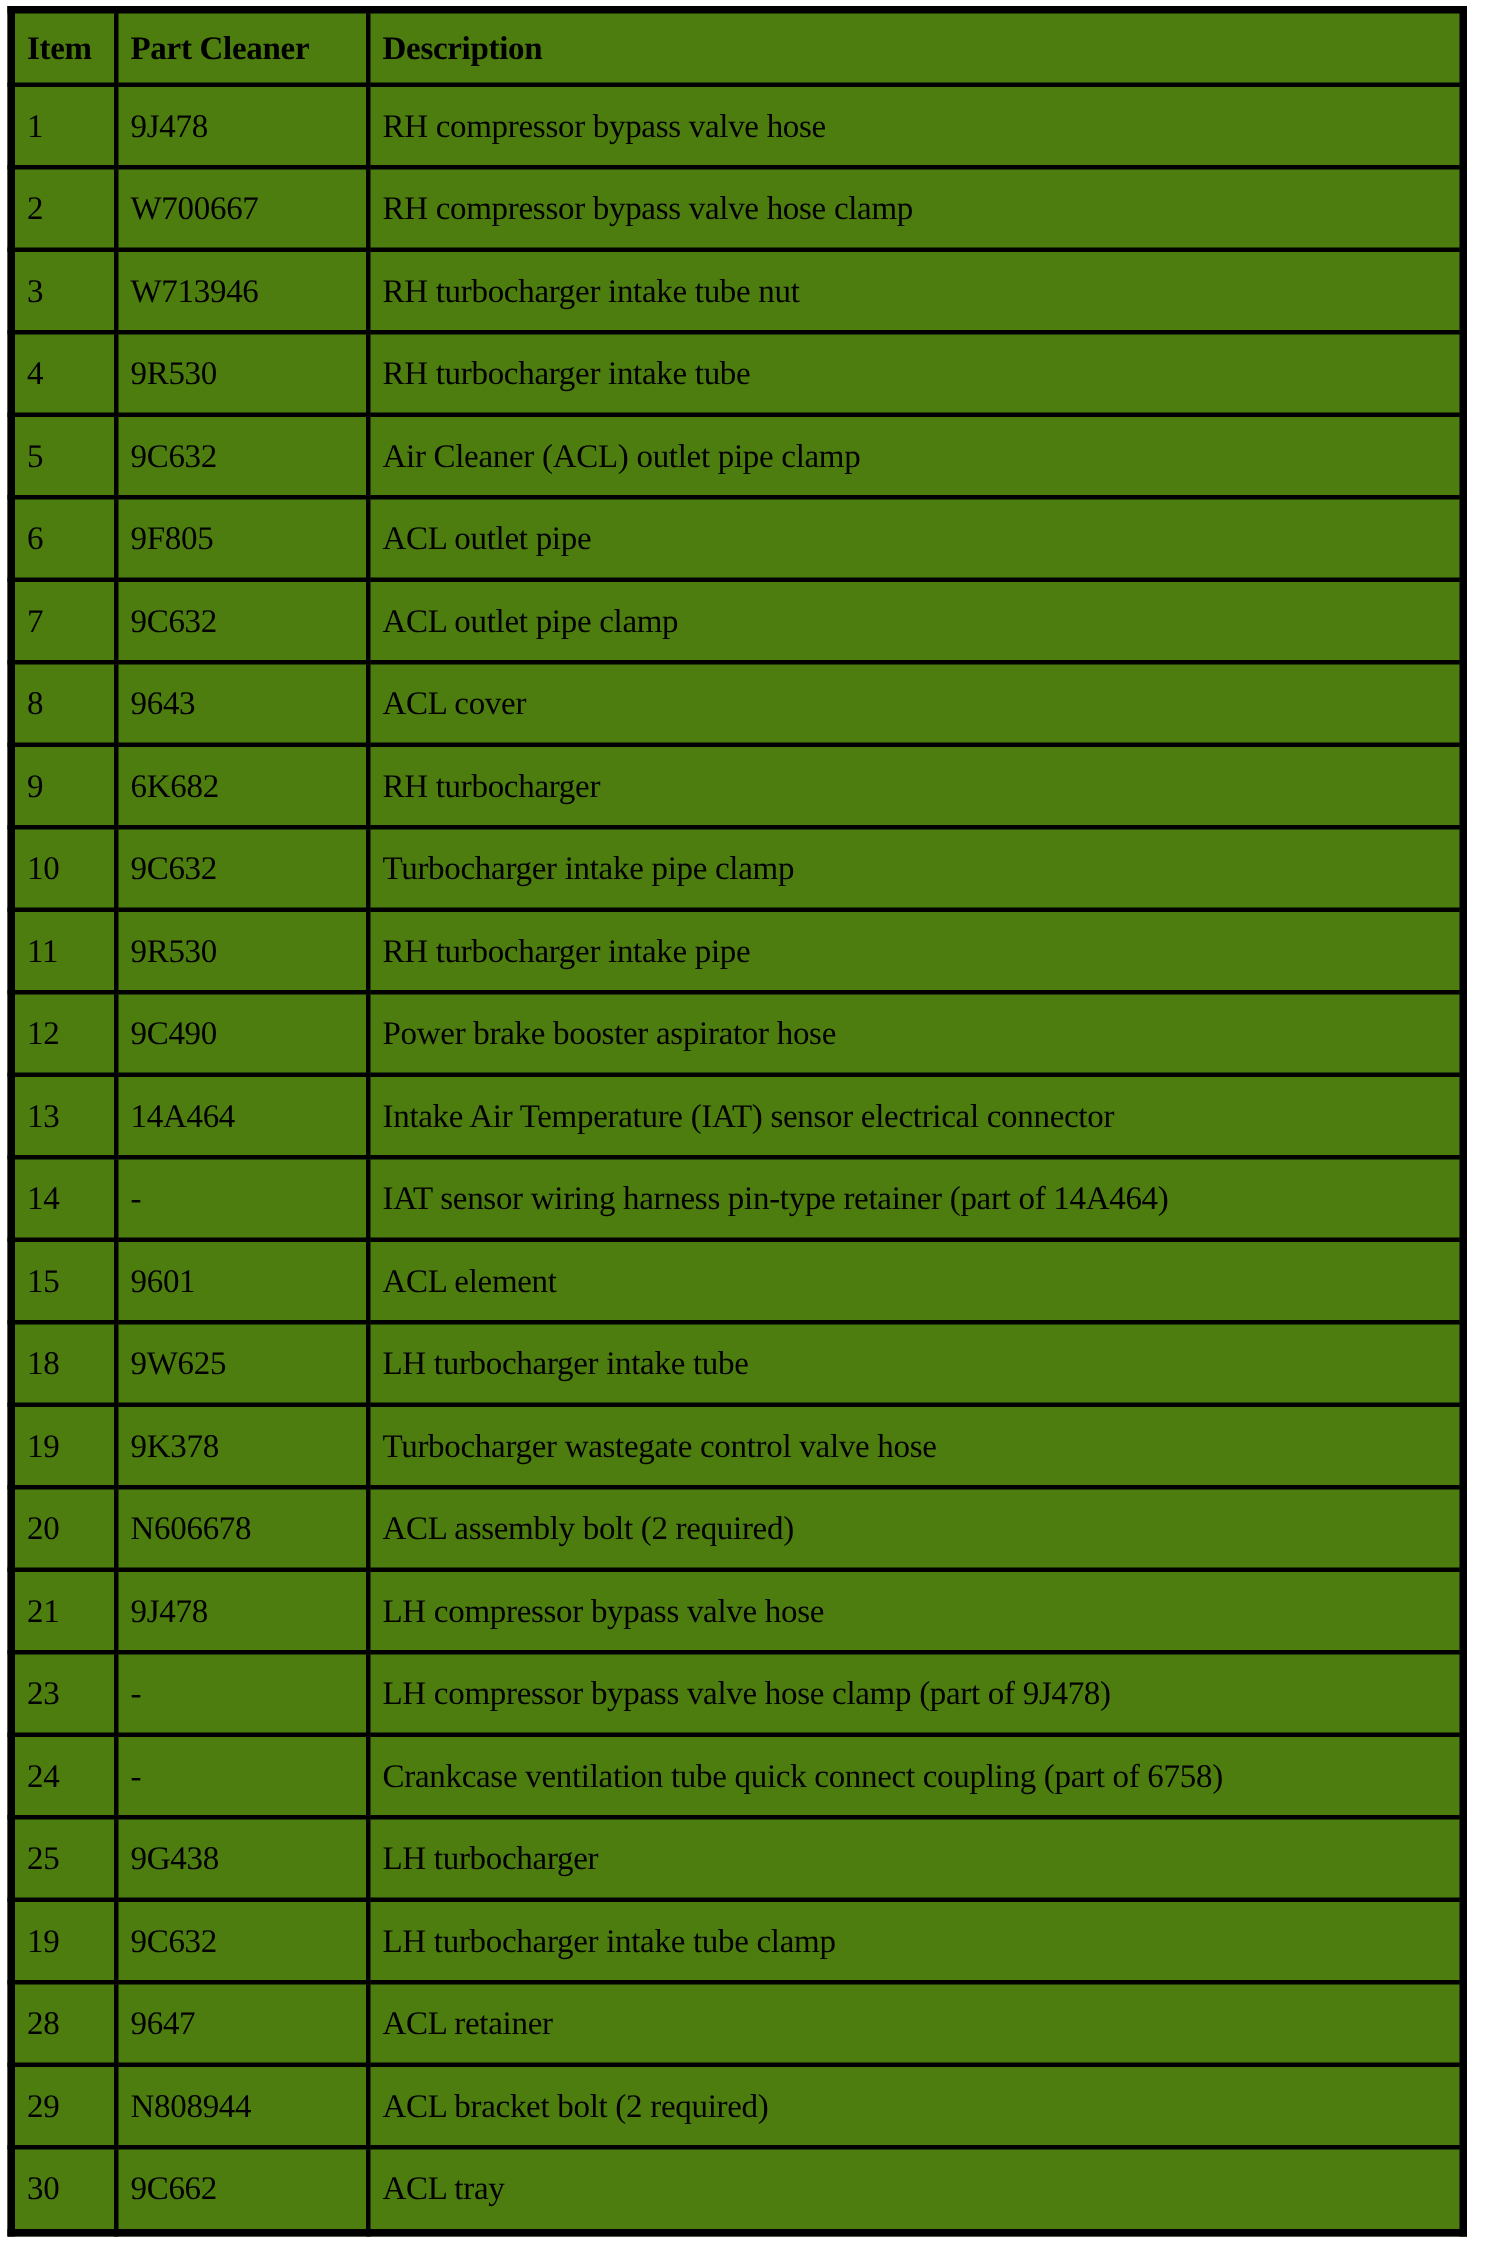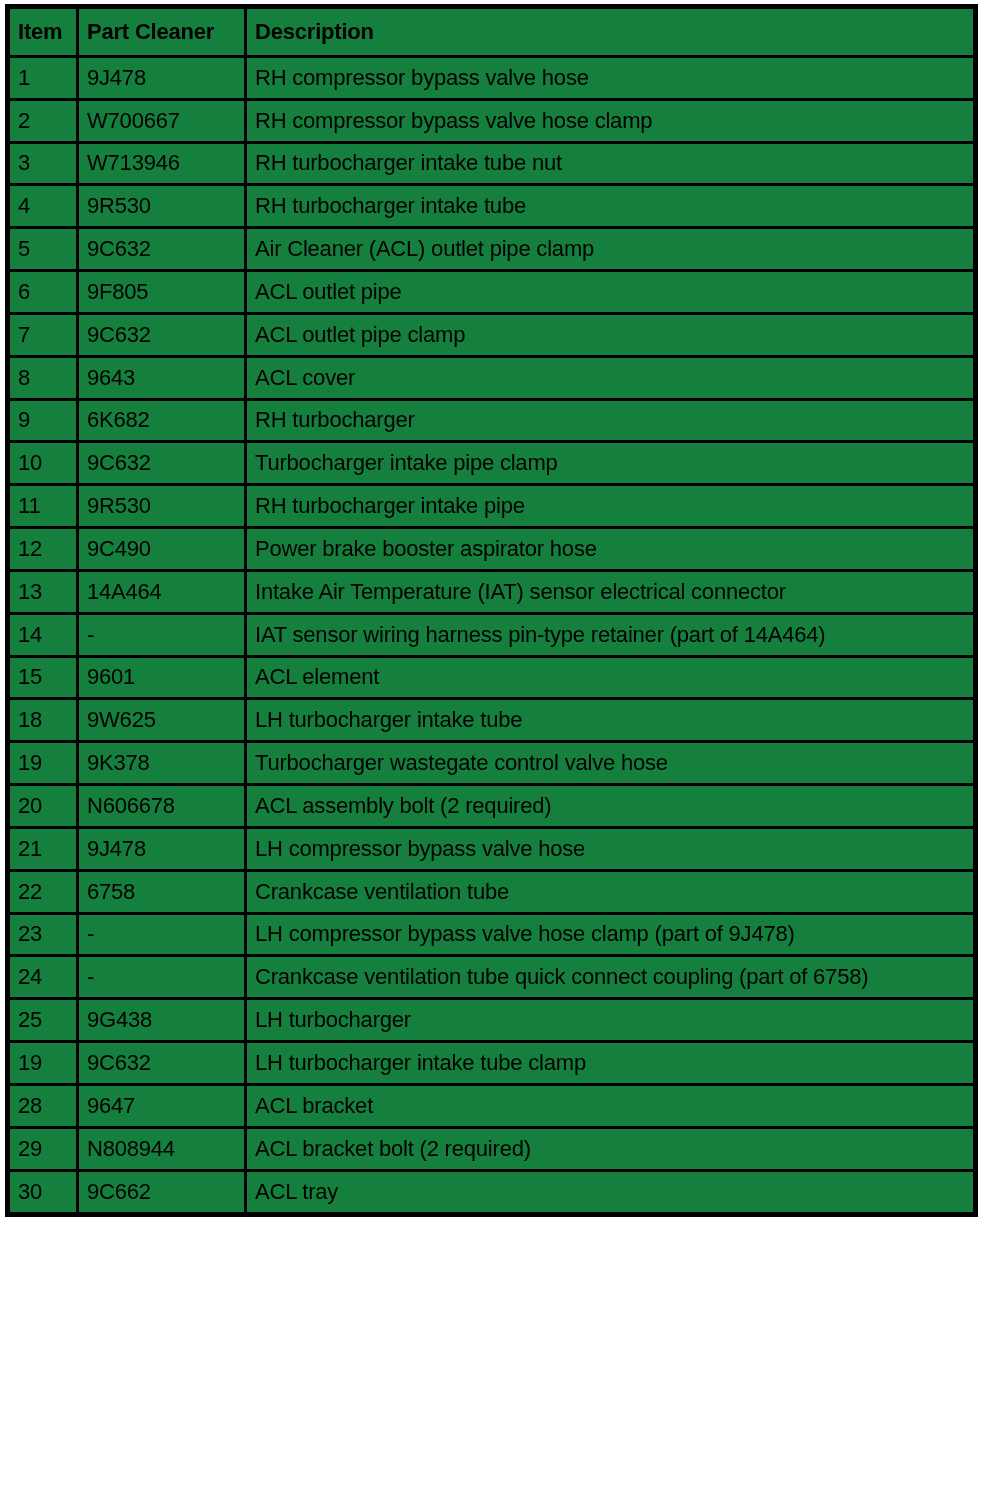--- a/index.html
+++ b/index.html
@@ -12,24 +12,25 @@
     height: 1498px;
     position: relative;
     font-family: "Liberation Sans", sans-serif;
     color: #000000;
   }
   table.parts-table {
     position: absolute;
     left: 5px;
     top: 4px;
     width: 968px;
-    height: 1213px;
+    height: 1487px;
     border-collapse: collapse;
     table-layout: fixed;
-    background: #15803d;
+    background: #4d7c0f;
+    font-family: Liberation Serif, serif;
   }
   table.parts-table,
   table.parts-table th,
   table.parts-table td {
     border: 3px solid #000000;
   }
   table.parts-table {
     border-width: 5px;
   }
   table.parts-table th,
@@ -160,25 +161,20 @@
       <td>20</td>
       <td>N606678</td>
       <td>ACL assembly bolt (2 required)</td>
     </tr>
     <tr>
       <td>21</td>
       <td>9J478</td>
       <td>LH compressor bypass valve hose</td>
     </tr>
     <tr>
-      <td>22</td>
-      <td>6758</td>
-      <td>Crankcase ventilation tube</td>
-    </tr>
-    <tr>
       <td>23</td>
       <td>-</td>
       <td>LH compressor bypass valve hose clamp (part of 9J478)</td>
     </tr>
     <tr>
       <td>24</td>
       <td>-</td>
       <td>Crankcase ventilation tube quick connect coupling (part of 6758)</td>
     </tr>
     <tr>
@@ -187,21 +183,21 @@
       <td>LH turbocharger</td>
     </tr>
     <tr>
       <td>19</td>
       <td>9C632</td>
       <td>LH turbocharger intake tube clamp</td>
     </tr>
     <tr>
       <td>28</td>
       <td>9647</td>
-      <td>ACL bracket</td>
+      <td>ACL retainer</td>
     </tr>
     <tr>
       <td>29</td>
       <td>N808944</td>
       <td>ACL bracket bolt (2 required)</td>
     </tr>
     <tr>
       <td>30</td>
       <td>9C662</td>
       <td>ACL tray</td>

